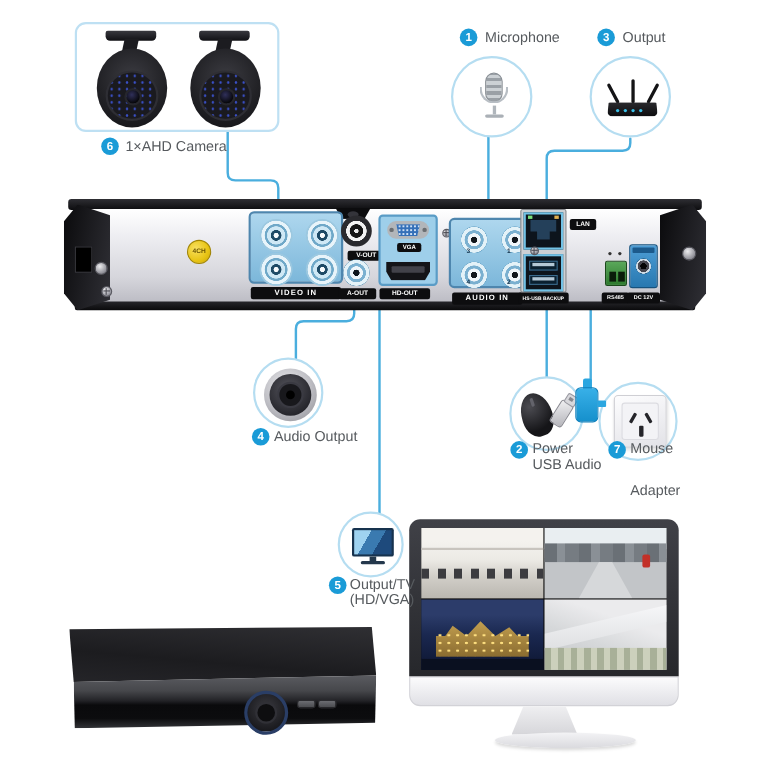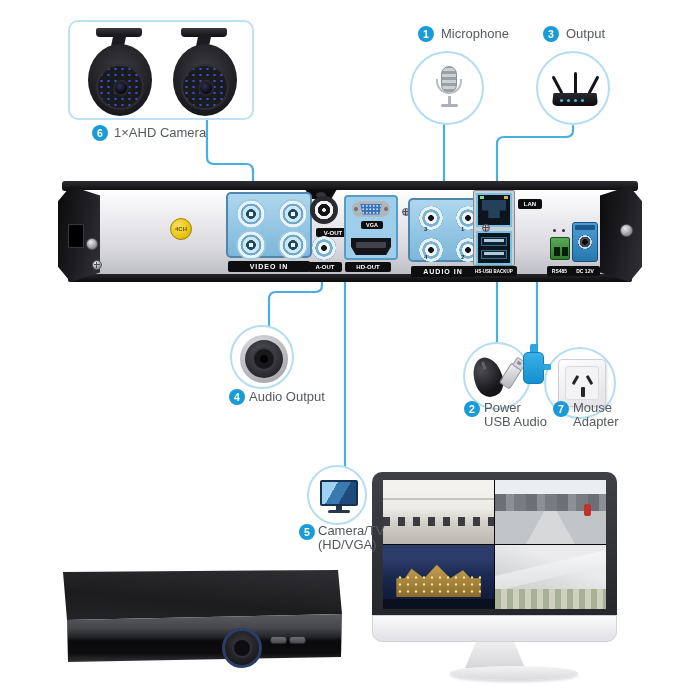--- a/index.html
+++ b/index.html
@@ -315,21 +315,21 @@
   <div class="abs co-label" style="left:249px;top:390px;">Audio Output</div>
 
   <div class="abs co-circle" style="left:307px;top:465px;width:60px;height:60px;">
     <div class="abs tvico-frame">
       <div class="abs tvico-screen"></div>
     </div>
     <div class="abs tvico-stand"></div>
     <div class="abs tvico-base"></div>
   </div>
   <div class="abs num-badge" style="left:299px;top:524px;">5</div>
-  <div class="abs co-label" style="left:318px;top:524px;">Camera/TV</div>
+  <div class="abs co-label" style="left:318px;top:524px;">Output/TV</div>
   <div class="abs co-label" style="left:318px;top:538px;">(HD/VGA)</div>
 
   <div class="abs co-circle" style="left:463px;top:342px;width:68px;height:68px;">
     <div class="abs mouse-body">
       <div class="abs mouse-wheel"></div>
     </div>
     <div class="abs usbdrive">
       <div class="abs usbcap">
         <div class="abs usbhole"></div>
       </div>
@@ -346,21 +346,21 @@
     <div class="abs socket-plate">
       <div class="abs socket-recess">
         <div class="abs slot" style="left:8px;top:8px;width:3px;height:10px;transform:rotate(30deg);"></div>
         <div class="abs slot" style="left:22px;top:8px;width:3px;height:10px;transform:rotate(-30deg);"></div>
         <div class="abs slot" style="left:15px;top:20px;width:3.5px;height:10px;"></div>
       </div>
     </div>
   </div>
   <div class="abs num-badge" style="left:553px;top:401px;">7</div>
   <div class="abs co-label" style="left:573px;top:401px;">Mouse</div>
-  <div class="abs co-label" style="left:573px;top:415px;">Adapter</div>
+  <div class="abs co-label" style="left:573px;top:439px;">Adapter</div>
 
   <div class="abs dvr">
     <div class="abs dvr-top"></div>
     <div class="abs dvr-front"></div>
     <div class="abs dvr-dial">
       <div class="abs dvr-dial-in"></div>
     </div>
     <div class="abs dvr-btn" style="left:210px;"></div>
     <div class="abs dvr-btn" style="left:229px;"></div>
   </div>

